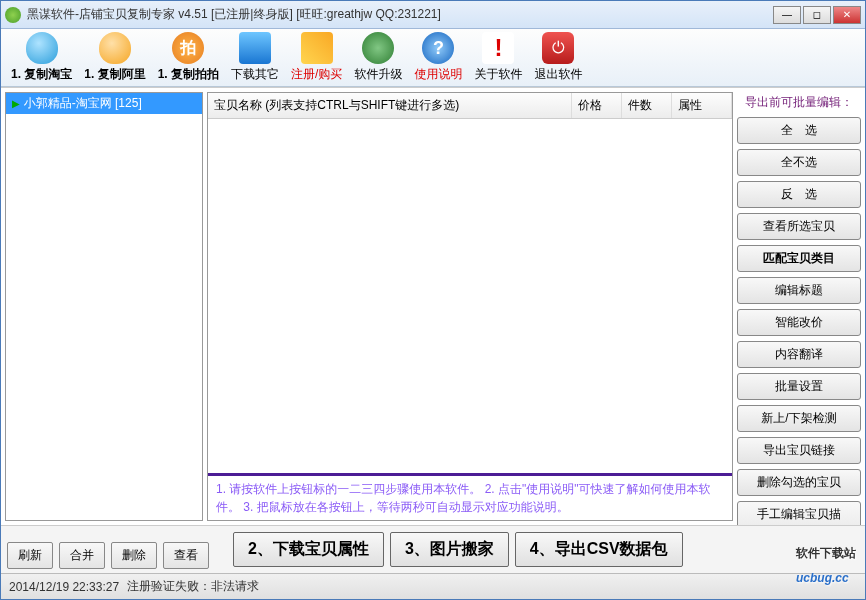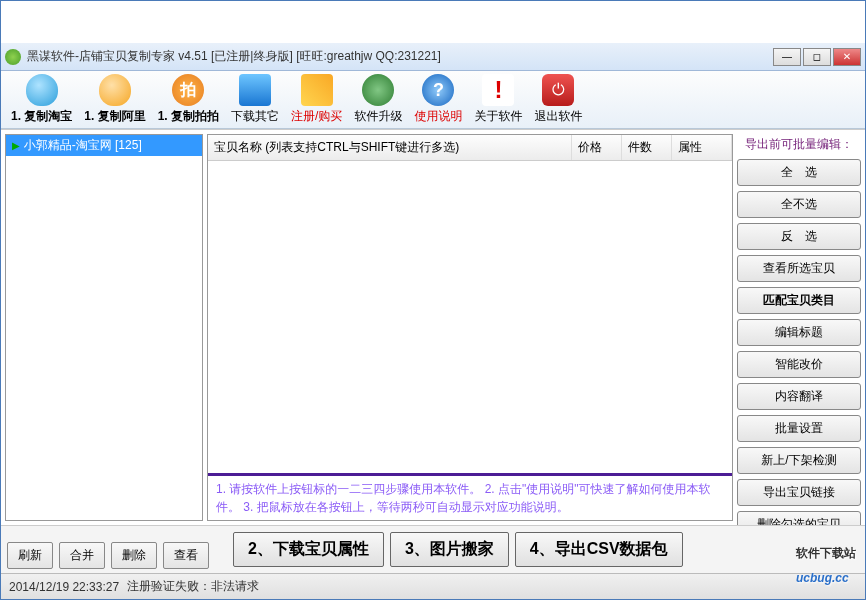--- a/index.html
+++ b/index.html
@@ -1,20 +1,20 @@
 <!DOCTYPE html>
 <html><head>
 <meta charset="utf-8">
 <style>
 * { box-sizing: border-box; margin: 0; padding: 0; font-family: "Microsoft YaHei", SimSun, sans-serif; font-size: 12px; }
 body { background: #f0f0f0; width: 866px; height: 600px; overflow: hidden; position: relative; }
 
 .window { width: 100%; height: 100%; background: #fff; border: 1px solid #4a7ab8; display: flex; flex-direction: column; }
 
-.titlebar { height: 28px; background: linear-gradient(#e8f0fa, #d4e4f7); display: flex; align-items: center; padding: 0 4px; border-bottom: 1px solid #a0b8d8; margin-top: 42px; }
+.titlebar { height: 28px; background: linear-gradient(#e8f0fa, #d4e4f7); display: flex; align-items: center; padding: 0 4px; border-bottom: 1px solid #a0b8d8; }
 .titlebar .app-icon { width: 16px; height: 16px; background: radial-gradient(circle, #8fd14f, #4a9e2a); border-radius: 50%; margin-right: 6px; }
 .titlebar .title { flex: 1; color: #333; }
 .titlebar .win-controls { display: flex; gap: 2px; }
 .win-btn { width: 28px; height: 18px; border: 1px solid #888; background: linear-gradient(#f5f5f5,#ddd); display: flex; align-items: center; justify-content: center; font-size: 10px; cursor: pointer; }
 .win-btn.close { background: linear-gradient(#e88,#c33); color: #fff; }
 
 .toolbar { height: 58px; background: linear-gradient(#fdfdfd, #e8f0f8); border-bottom: 1px solid #b8c8d8; display: flex; align-items: center; padding: 2px 4px; }
 .tool-item { display: flex; flex-direction: column; align-items: center; padding: 2px 6px; cursor: pointer; }
 .tool-icon { width: 32px; height: 32px; border-radius: 4px; margin-bottom: 2px; display: flex; align-items: center; justify-content: center; }
 .tool-label { font-size: 12px; white-space: nowrap; }

